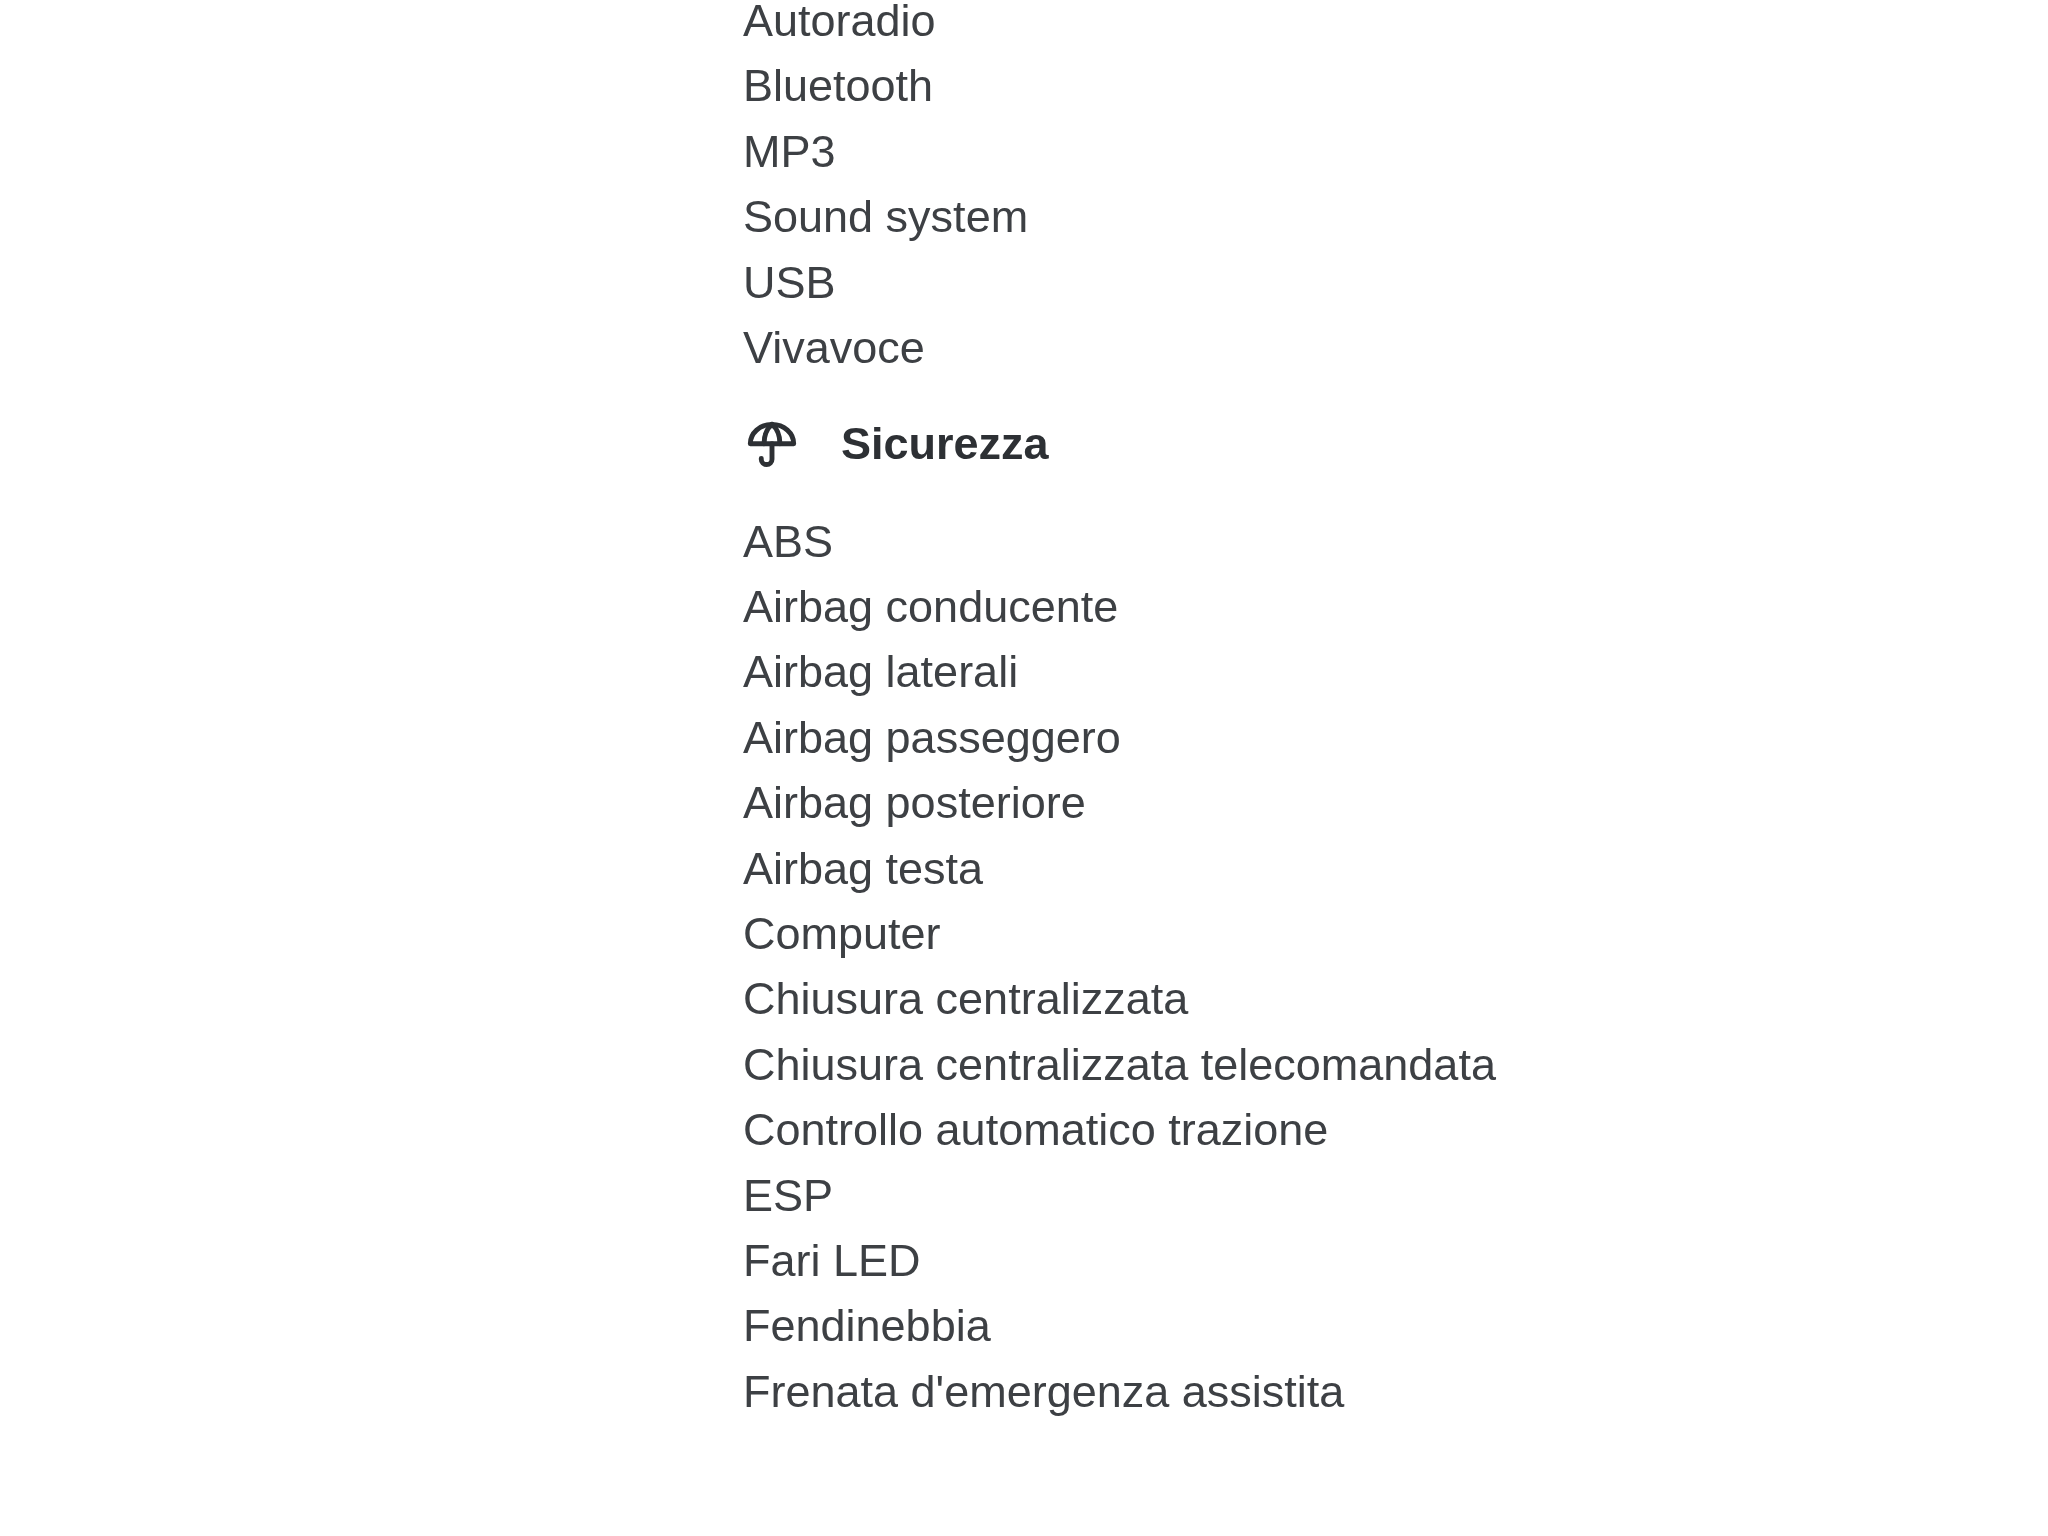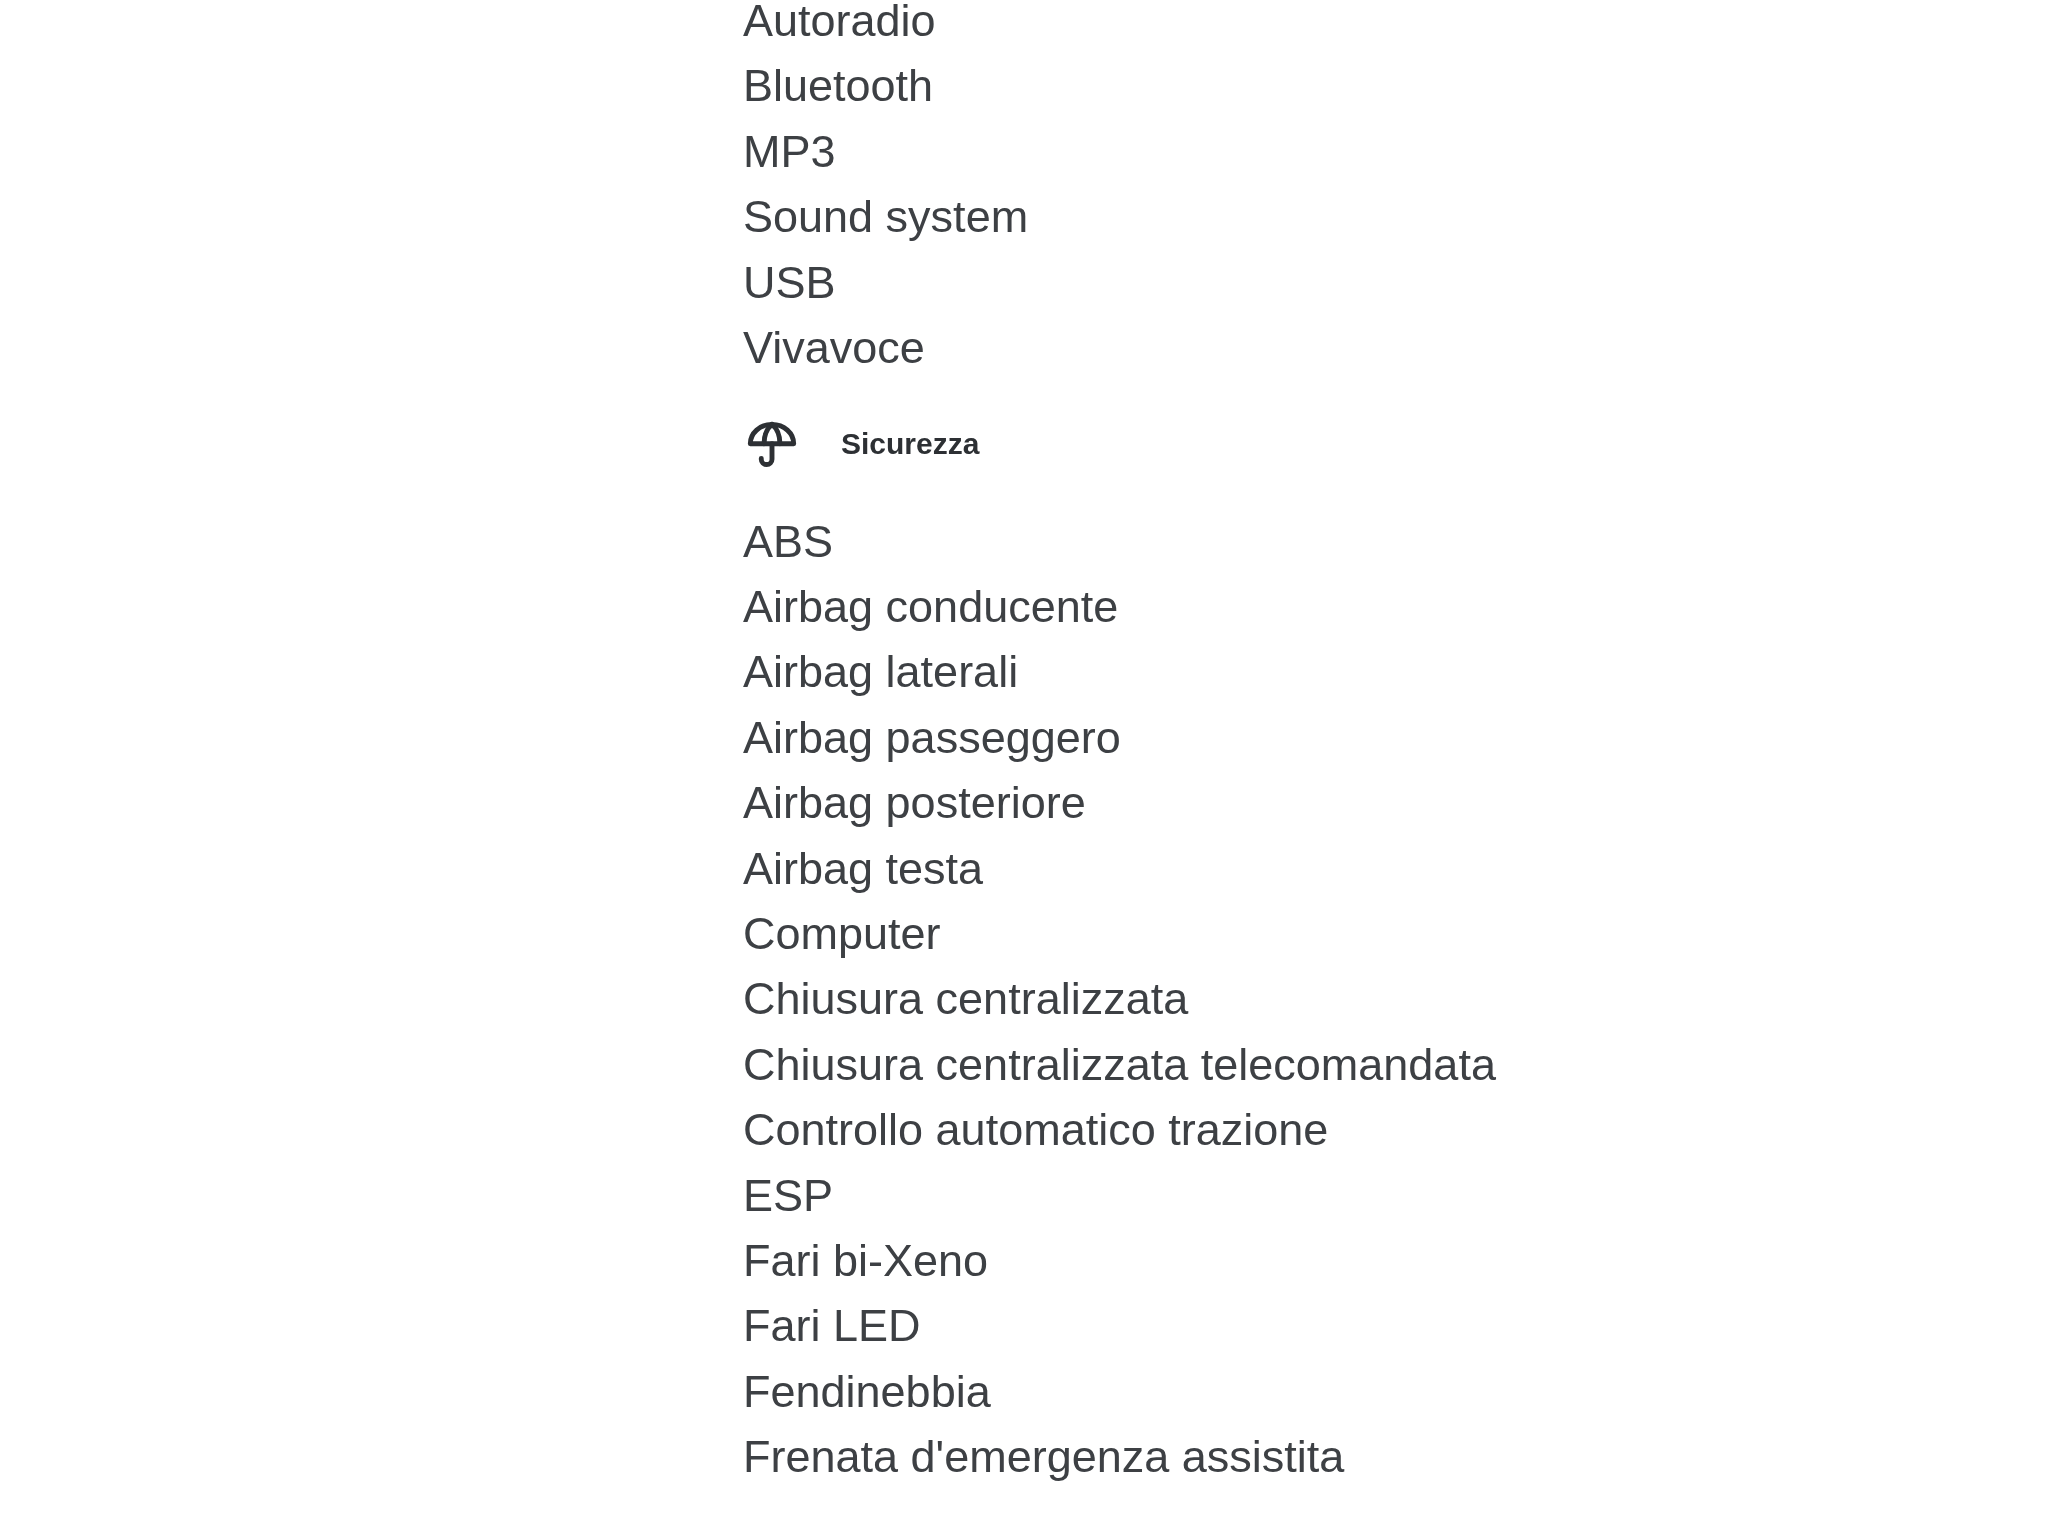--- a/index.html
+++ b/index.html
@@ -49,21 +49,21 @@
     height: 56px;
     flex: 0 0 auto;
     display: block;
   }
   .section-header .icon svg {
     width: 56px;
     height: 56px;
     display: block;
   }
   .section-title {
-    font-size: 30px;
+    font-size: 45px;
     font-weight: 700;
     color: #2d3034;
     line-height: 56px;
     white-space: nowrap;
   }
   ul.list-security {
     margin-top: 36.3px;
   }
 </style>
 </head>
@@ -97,19 +97,18 @@
     <li>Airbag conducente</li>
     <li>Airbag laterali</li>
     <li>Airbag passeggero</li>
     <li>Airbag posteriore</li>
     <li>Airbag testa</li>
     <li>Computer</li>
     <li>Chiusura centralizzata</li>
     <li>Chiusura centralizzata telecomandata</li>
     <li>Controllo automatico trazione</li>
     <li>ESP</li>
-    <li>Fari bi-Xeno</li>
     <li>Fari LED</li>
     <li>Fendinebbia</li>
     <li>Frenata d'emergenza assistita</li>
   </ul>
 
 </div>
 
 </body></html>

